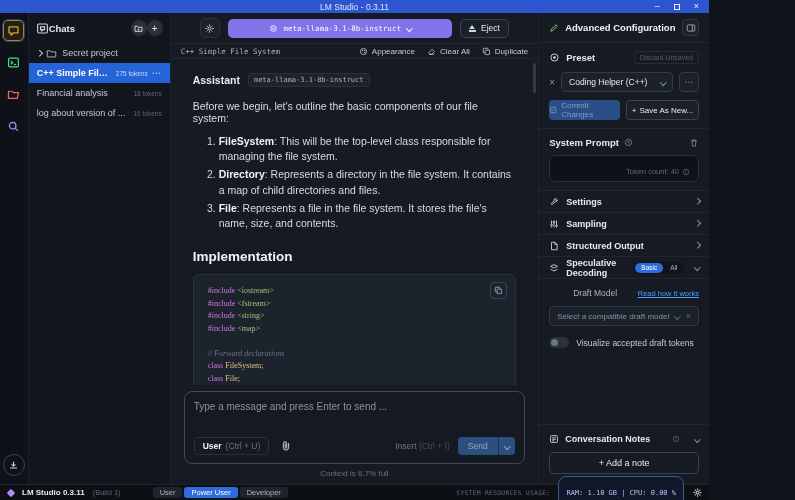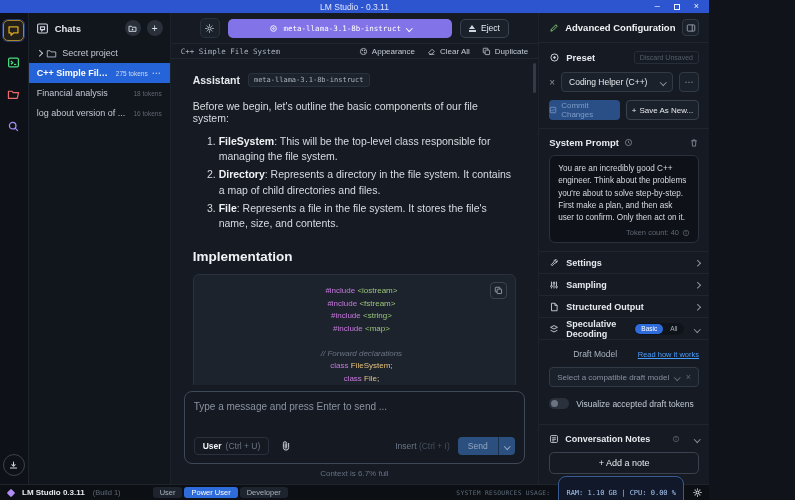--- a/index.html
+++ b/index.html
@@ -19,21 +19,21 @@
   
   .rail { width:33px; background:#0e1218; border-right:1px solid #1d232c; display:flex; flex-direction:column; align-items:center; padding:7px 0 8px; }
   .rail-btn { width:21px; height:21px; display:flex; align-items:center; justify-content:center; border-radius:5px; margin-bottom:11px; }
   .rail-btn.active { border:1px solid #a8842b; background:rgba(168,132,43,.12); box-shadow:0 0 0 1px rgba(70,110,220,.45); }
   .rail-spacer { flex:1; }
   .rail-circle { width:22px; height:22px; border:1px solid #3a4250; border-radius:50%; display:flex; align-items:center; justify-content:center; color:#cfd6e0; }
   svg { display:block; }
 
   
   .sidebar { width:142px; background:#11151c; border-right:1px solid #1d232c; display:flex; flex-direction:column; }
-  .sb-head { height:28px; display:flex; align-items:center; gap:6px; padding:15px 7px; }
+  .sb-head { height:28px; display:flex; align-items:center; gap:0; padding:15px 7px; }
   .sb-title { font-size:9.5px; font-weight:bold; color:#e6e9ee; }
   .sb-head .sp { flex:1; }
   .round-btn { width:16px; height:16px; border-radius:50%; background:#2a303a; color:#dfe3ea; display:flex; align-items:center; justify-content:center; font-size:10px; }
   .tree-row { height:20px; display:flex; align-items:center; gap:5px; padding:0 8px; color:#c3cad4; font-size:9px; }
   .chat-item { height:20px; display:flex; align-items:center; gap:4px; padding:0 8px; font-size:9px; color:#c3cad4; }
   .chat-item .lbl { white-space:nowrap; overflow:hidden; text-overflow:ellipsis; }
   .chat-item .tok { margin-left:auto; font-size:6.5px; color:#5f6773; white-space:nowrap; }
   .chat-item.sel { background:#2563d9; color:#fff; }
   .chat-item.sel .lbl { font-weight:bold; }
   .chat-item.sel .tok { color:rgba(255,255,255,.75); }
@@ -63,21 +63,21 @@
   .asst-row { margin-top:14px; display:flex; align-items:center; gap:8px; }
   .asst-name { font-size:10.5px; font-weight:bold; color:#e6e9ee; }
   .model-badge { font-family:"DejaVu Sans Mono", monospace; font-size:7px; color:#aab2bf; background:#1d232d; border:1px solid #2a313c; border-radius:3px; padding:2px 5px; }
   .msg-p { margin-top:13px; font-size:10.5px; color:#d6dae1; }
   ol.comp-list { margin:10px 0 0 0; padding-left:26px; }
   ol.comp-list li { font-size:10.5px; line-height:1.45; color:#d6dae1; margin-bottom:3px; }
   ol.comp-list b { color:#f0f2f5; }
   .impl-h { margin-top:18px; font-size:13.5px; font-weight:bold; color:#f0f2f5; }
   .codeblock { margin-top:10px; background:#1d232d; border:1px solid #2a313c; border-radius:6px; padding:10px 0 10px 14px; position:relative; }
   .copy-btn { position:absolute; top:7px; right:8px; width:17px; height:17px; border:1px solid #3a4250; border-radius:4px; display:flex; align-items:center; justify-content:center; color:#aab2bf; background:#1d232d; }
-  .code-line { font-family:Liberation Sans, sans-serif; font-size:8px; line-height:12.5px; white-space:pre;text-align:center; }
+  .code-line { font-family:Liberation Serif, serif; font-size:8px; line-height:12.5px; white-space:pre; }
   .tok-kw { color:#c678dd; } .tok-str { color:#98c379; } .tok-type { color:#e5c07b; }
   .tok-com { color:#6b7485; font-style:italic; } .tok-pln { color:#d6dae1; }
 
   .composer { margin:6px 13px 0; border:1px solid #3f4857; border-radius:8px; background:#151a22; padding:9px 9px 8px; flex:0 0 auto; }
   .composer textarea { width:100%; height:26px; background:transparent; border:none; outline:none; resize:none; color:#d6dae1; font-family:"Liberation Sans", sans-serif; font-size:10px; }
   .composer textarea::placeholder { color:#8b93a1; }
   .comp-row { display:flex; align-items:center; gap:8px; margin-top:6px; }
   .user-btn { border:1px solid #2a313c; border-radius:4px; padding:3px 8px; font-size:8.5px; display:flex; gap:4px; align-items:center; }
   .user-btn .u { color:#f0f2f5; font-weight:bold; } .user-btn .k { color:#6b7482; }
   .clip-btn { width:18px; height:18px; display:flex; align-items:center; justify-content:center; color:#cfd6e0; }
@@ -436,21 +436,20 @@
                 </svg>
               </span>
           </span>
           <span>
               <svg width="10" height="10" viewBox="0 0 16 16" fill="none" stroke="#8891a0" stroke-width="1.3">
                 <path d="M3.5 4.5h9M6.3 4.5V3h3.4v1.5M5 4.5l.6 8.5h4.8l.6-8.5"></path>
               </svg>
             </span>
         </div>
         <div class="sys-box">
-          <div class="sys-text">You are an incredibly good C++ engineer. Think about the problems you're about to solve step-by-step. First make a plan, and then ask user to confirm. Only then act on it.</div>
           <div class="sys-count">
             <span>Token count: 40</span>
             <span>
                 <svg width="8" height="8" viewBox="0 0 16 16" fill="none" stroke="#5f6773" stroke-width="1.4">
                   <circle cx="8" cy="8" r="5.5"></circle>
                   <path d="M8 7.2v3.6"></path>
                   <circle cx="8" cy="4.9" r="0.5" fill="#5f6773"></circle>
                 </svg>
               </span>
           </div>

